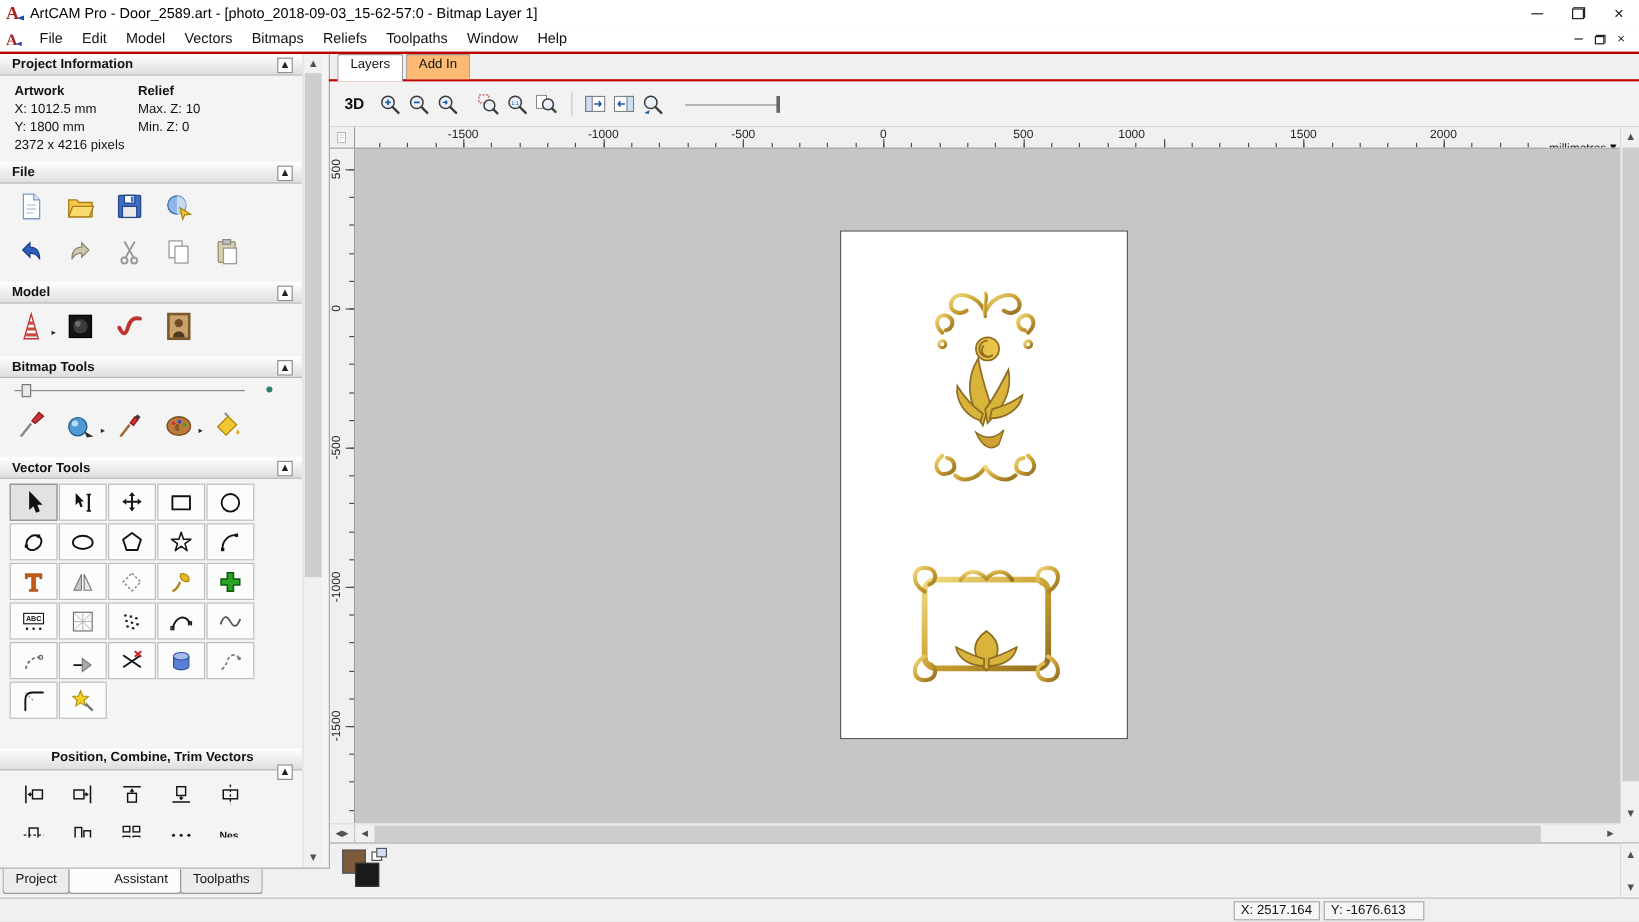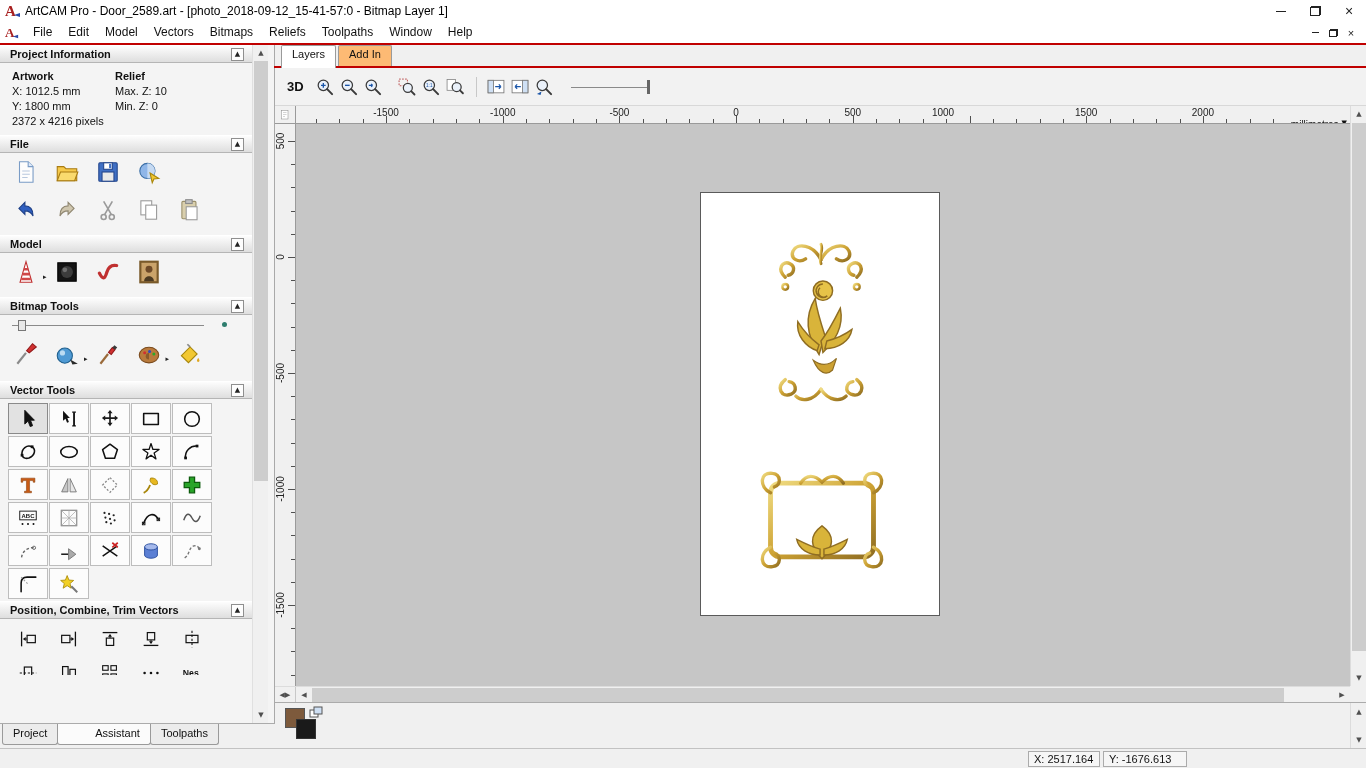--- a/index.html
+++ b/index.html
@@ -147,21 +147,21 @@
 <div id="app">
 
   <div class="titlebar">
     <span class="app-icon">
       <svg viewBox="0 0 16 16">
           <rect x="0" y="1" width="9" height="14" fill="#fff"></rect>
           <text x="0" y="13" font-size="15" font-weight="bold" fill="#a82020" font-family="Liberation Serif, serif">A</text>
           <path d="M9 12l6-2v4z" fill="#2848a8"></path>
         </svg>
     </span>
-    <span class="title-text">ArtCAM Pro - Door_2589.art - [photo_2018-09-12_15-41-57:0 - Bitmap Layer 1]</span>
+    <span class="title-text">ArtCAM Pro - Door_2589.art - [photo_2018-09-03_15-62-57:0 - Bitmap Layer 1]</span>
     <span class="win-controls">
         <span class="wc">
           <span class="g-min"></span>
         </span>
         <span class="wc">
           <span class="g-restore"></span>
         </span>
         <span class="wc">
           <span class="g-close">×</span>
         </span>
@@ -641,21 +641,21 @@
               <span class="ic">
                 <svg viewBox="0 0 24 24" aria-hidden="true">
                   <path d="M10 2.8l1.9 4.9 5.2.4-4 3.4 1.3 5.1-4.4-2.8-4.4 2.8 1.3-5.1-4-3.4 5.2-.4z" fill="#f2d024" stroke="#b09010"></path>
                   <path d="M14.5 14.5l6.5 6.5" stroke="#777" stroke-width="2.2"></path>
                 </svg>
               </span>
             </div>
           </div>
         </div>
 
-      <div class="sec-header" style="margin-top:0;">
+      <div class="sec-header" style="margin-top:23px;flex-direction:column;">
         <span class="sec-title">Position, Combine, Trim Vectors</span>
         <span class="collapse-btn tri">▲</span>
       </div>
       <div class="pos-row">
           <div class="pos-btn">
             <span class="ic">
               <svg viewBox="0 0 24 24" aria-hidden="true">
                 <path d="M5 4v16" stroke="#111" stroke-width="1.4"></path>
                 <rect x="11" y="8" width="9" height="8" fill="none" stroke="#111" stroke-width="1.3"></rect>
                 <path d="M11 12H7.5" stroke="#111"></path>

